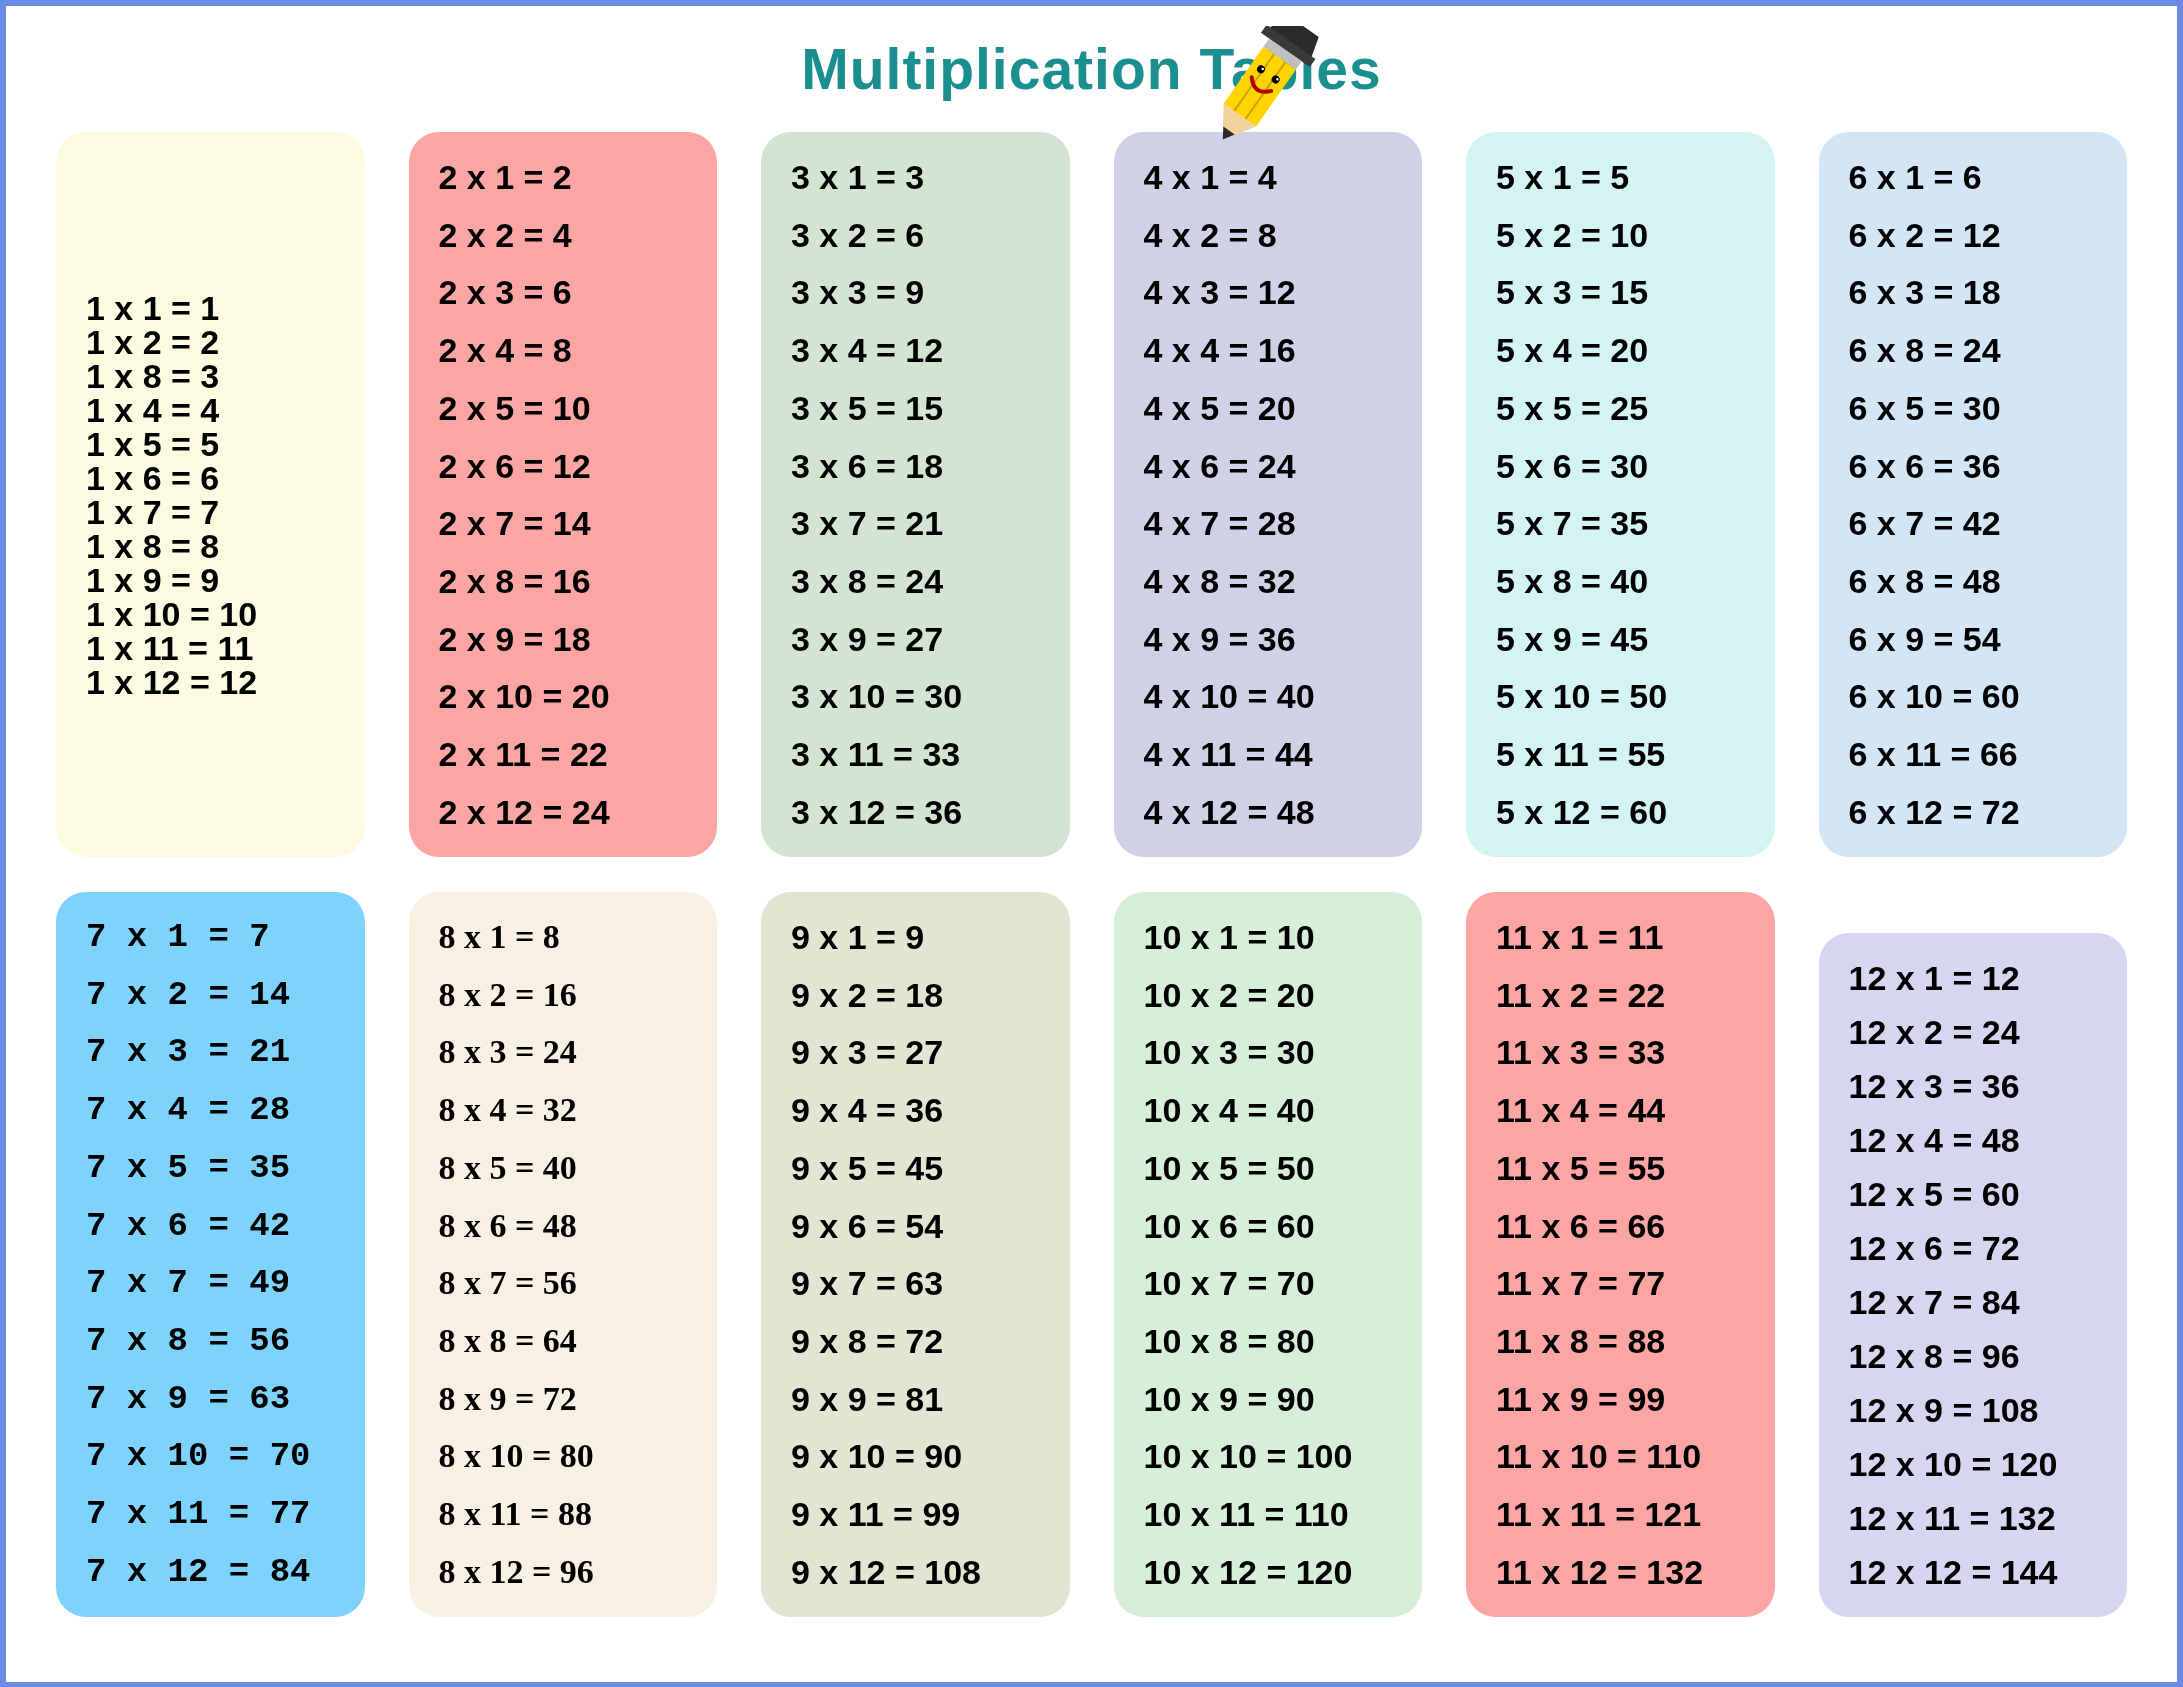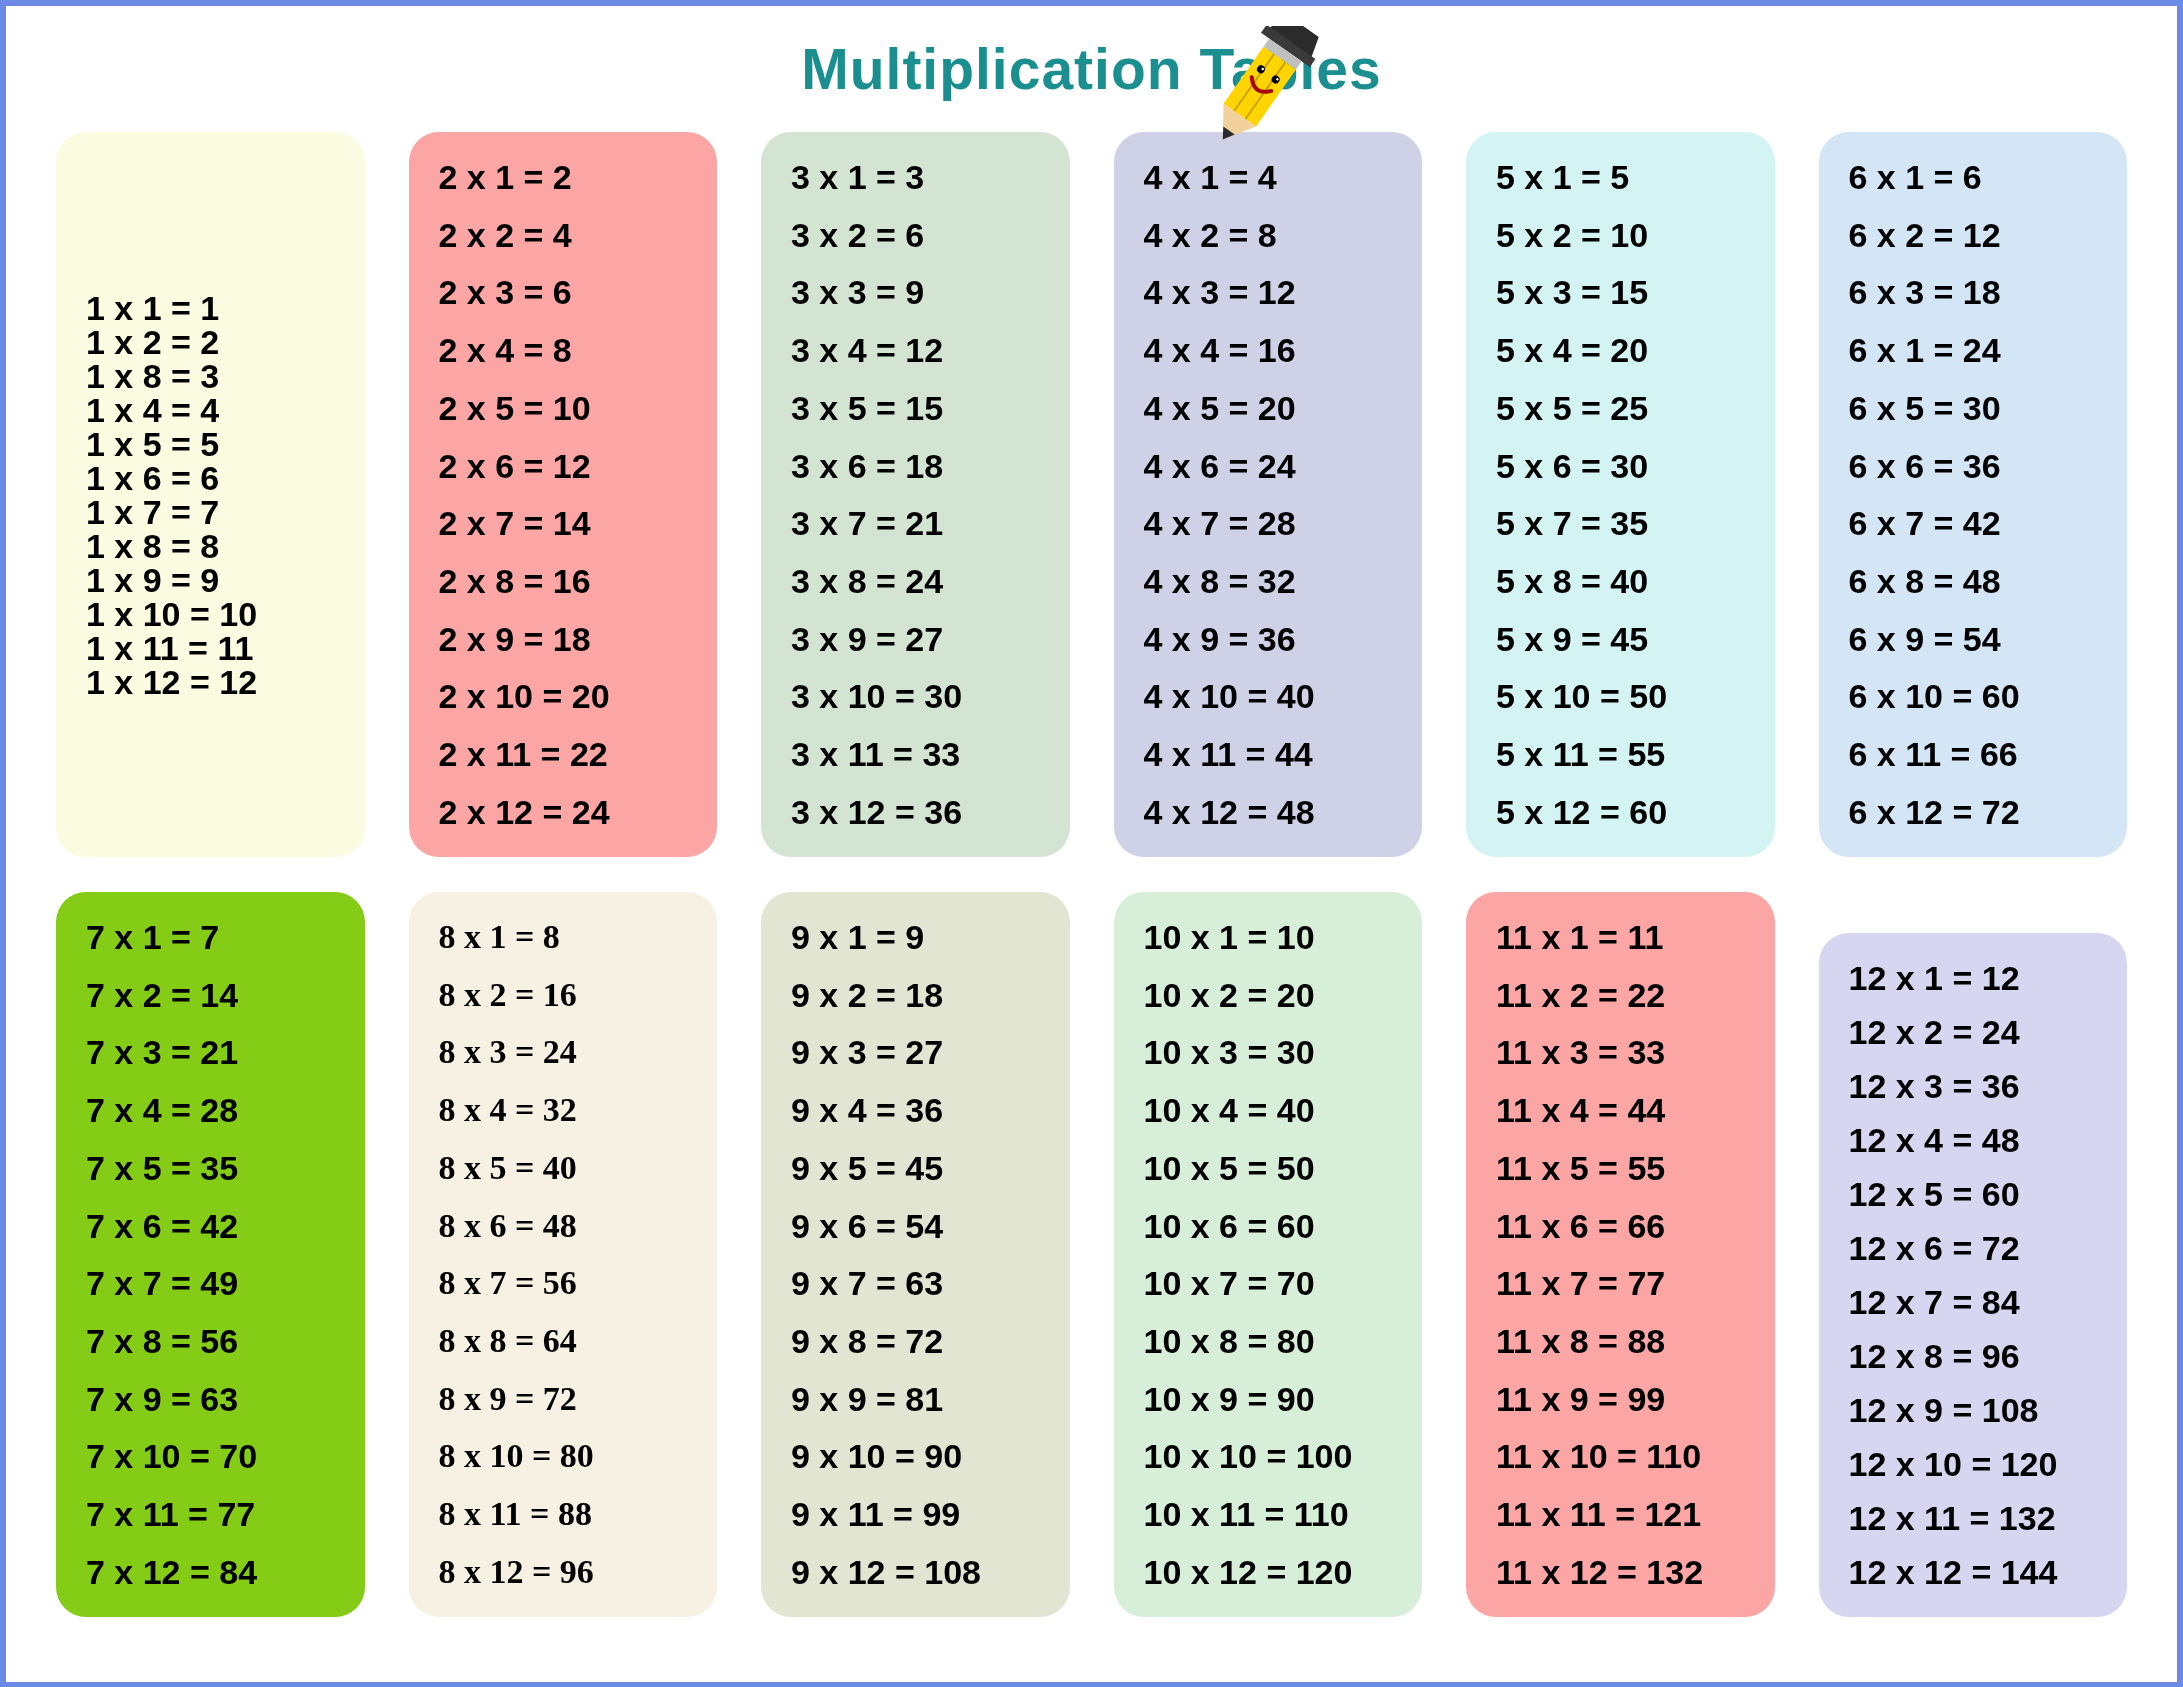--- a/index.html
+++ b/index.html
@@ -158,31 +158,31 @@
         <div class="row">5 x 8 = 40</div>
         <div class="row">5 x 9 = 45</div>
         <div class="row">5 x 10 = 50</div>
         <div class="row">5 x 11 = 55</div>
         <div class="row">5 x 12 = 60</div>
       </div>
       <div class="card" style="background: rgb(212, 229, 246);">
         <div class="row">6 x 1 = 6</div>
         <div class="row">6 x 2 = 12</div>
         <div class="row">6 x 3 = 18</div>
-        <div class="row">6 x 1 = 24</div>
+        <div class="row">6 x 8 = 24</div>
         <div class="row">6 x 5 = 30</div>
         <div class="row">6 x 6 = 36</div>
         <div class="row">6 x 7 = 42</div>
         <div class="row">6 x 8 = 48</div>
         <div class="row">6 x 9 = 54</div>
         <div class="row">6 x 10 = 60</div>
         <div class="row">6 x 11 = 66</div>
         <div class="row">6 x 12 = 72</div>
       </div>
-      <div class="card" style="background: #84cc16;">
+      <div class="card" style="background: #7dd3fc; font-family: Liberation Mono, monospace;">
         <div class="row">7 x 1 = 7</div>
         <div class="row">7 x 2 = 14</div>
         <div class="row">7 x 3 = 21</div>
         <div class="row">7 x 4 = 28</div>
         <div class="row">7 x 5 = 35</div>
         <div class="row">7 x 6 = 42</div>
         <div class="row">7 x 7 = 49</div>
         <div class="row">7 x 8 = 56</div>
         <div class="row">7 x 9 = 63</div>
         <div class="row">7 x 10 = 70</div>

